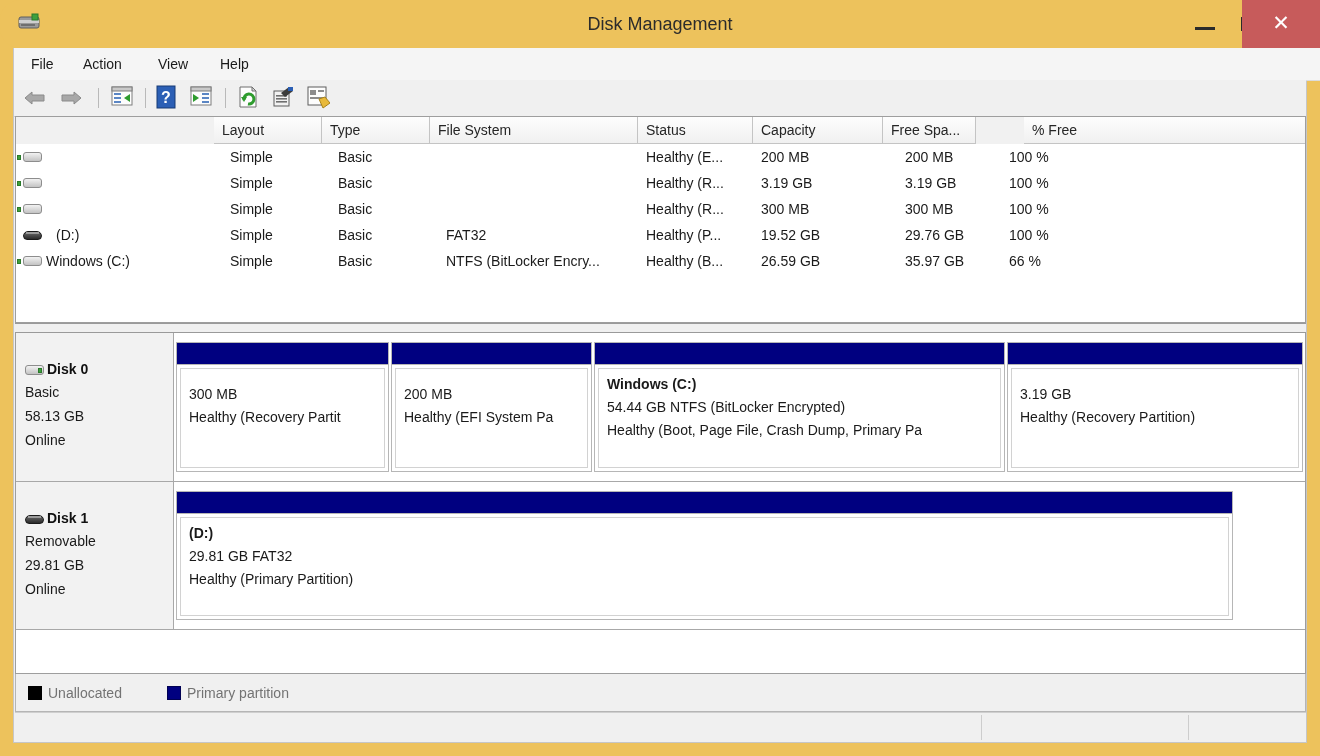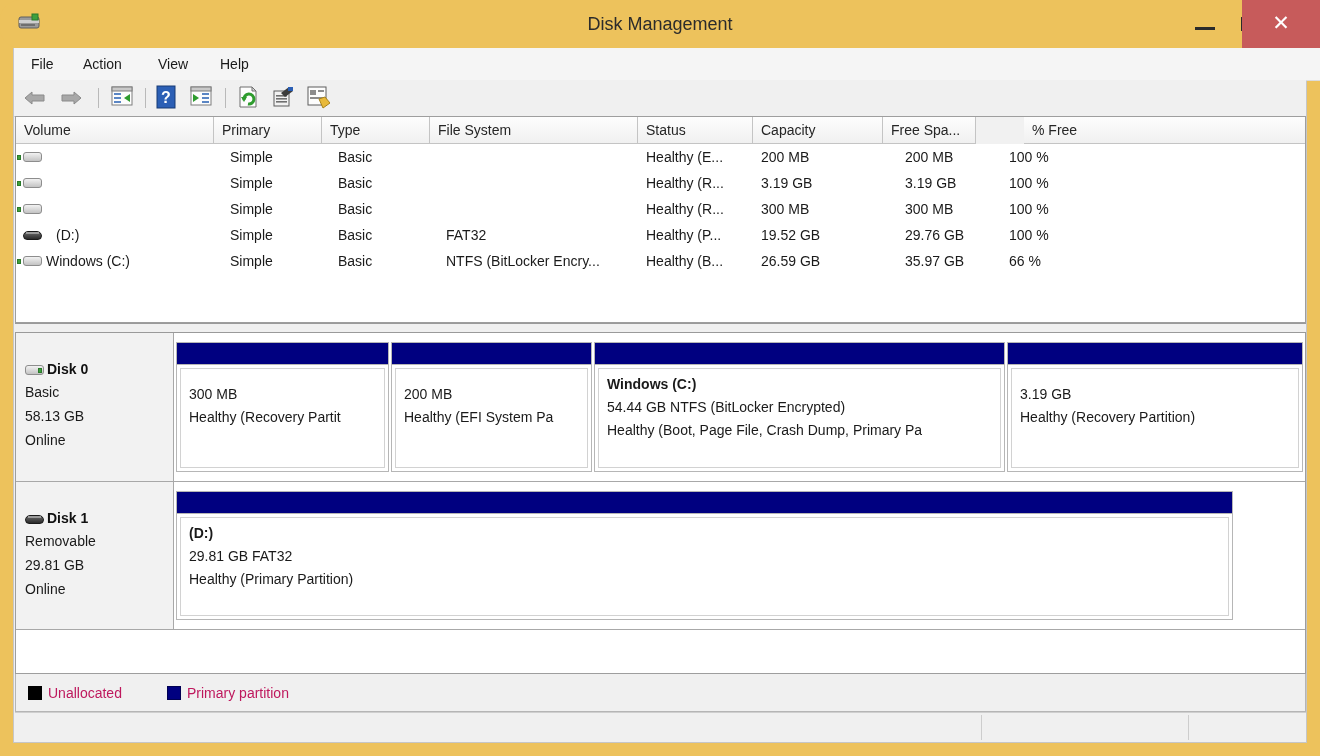--- a/index.html
+++ b/index.html
@@ -347,21 +347,21 @@
     border: 1px solid #b5b5b5;
     border-top: none;
     box-sizing: border-box;
   }
   .legend-item {
     position: absolute;
     top: 9px;
     height: 20px;
     line-height: 20px;
     font-size: 14px;
-    color: #be185d;
+    color: #737373;
     white-space: nowrap;
     cursor: default;
   }
   .legend-sw {
     display: inline-block;
     width: 14px; height: 14px;
     vertical-align: -2px;
     margin-right: 6px;
     border: 1px solid rgba(0,0,0,0.35);
     box-sizing: border-box;
@@ -501,22 +501,21 @@
           <rect x="12" y="5" width="6" height="2" fill="#8c8c8c"></rect>
           <rect x="4" y="12" width="14" height="2" fill="#8c8c8c"></rect>
           <polygon points="13,14 19,12 24,18 17,23" fill="#e8b93a" stroke="#a8831c"></polygon>
         </svg>
       </div>
     </div>
 
     <div class="vol-pane">
 
       <div class="vol-header">
-        <div class="vh-cell" style="left:0;width:198px">Volume</div>
-        <div class="vh-cell" style="left:198px;width:108px">Primary</div>
+        <div class="vh-cell" style="left:198px;width:108px">Layout</div>
         <div class="vh-cell" style="left:306px;width:108px">Type</div>
         <div class="vh-cell" style="left:414px;width:208px">File System</div>
         <div class="vh-cell" style="left:622px;width:115px">Status</div>
         <div class="vh-cell" style="left:737px;width:130px">Capacity</div>
         <div class="vh-cell" style="left:867px;width:93px">Free Spa...</div>
         <div class="vh-cell" style="left:1008px;width:118px">% Free</div>
         <div class="vh-cell" style="left:1078px;width:213px;border-right:none"></div>
       </div>
 
       <div class="vol-rows">

